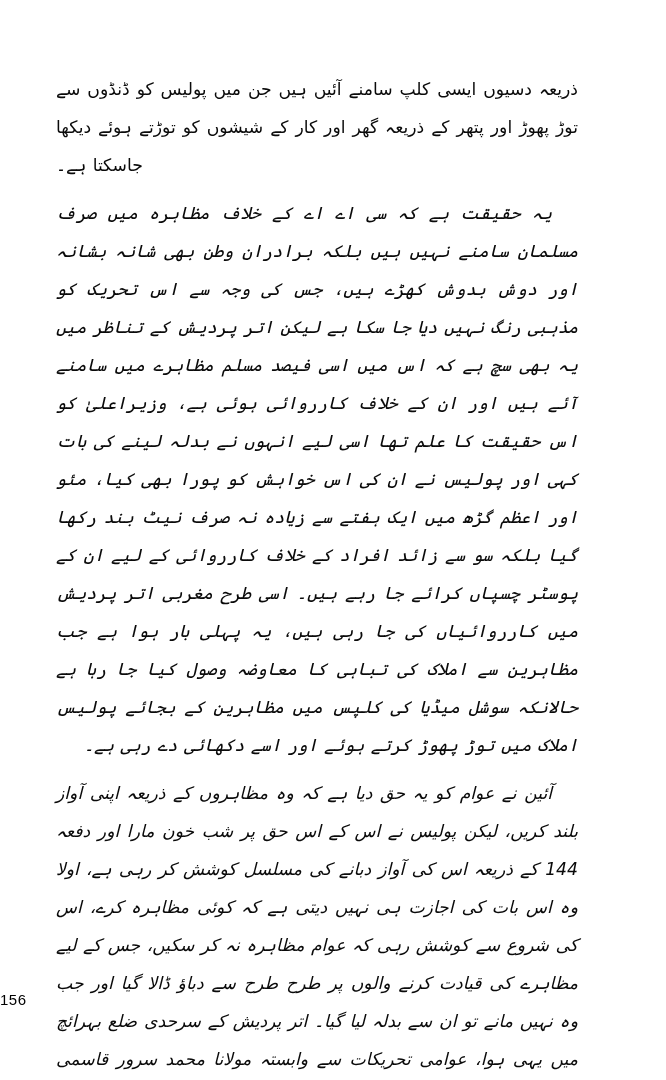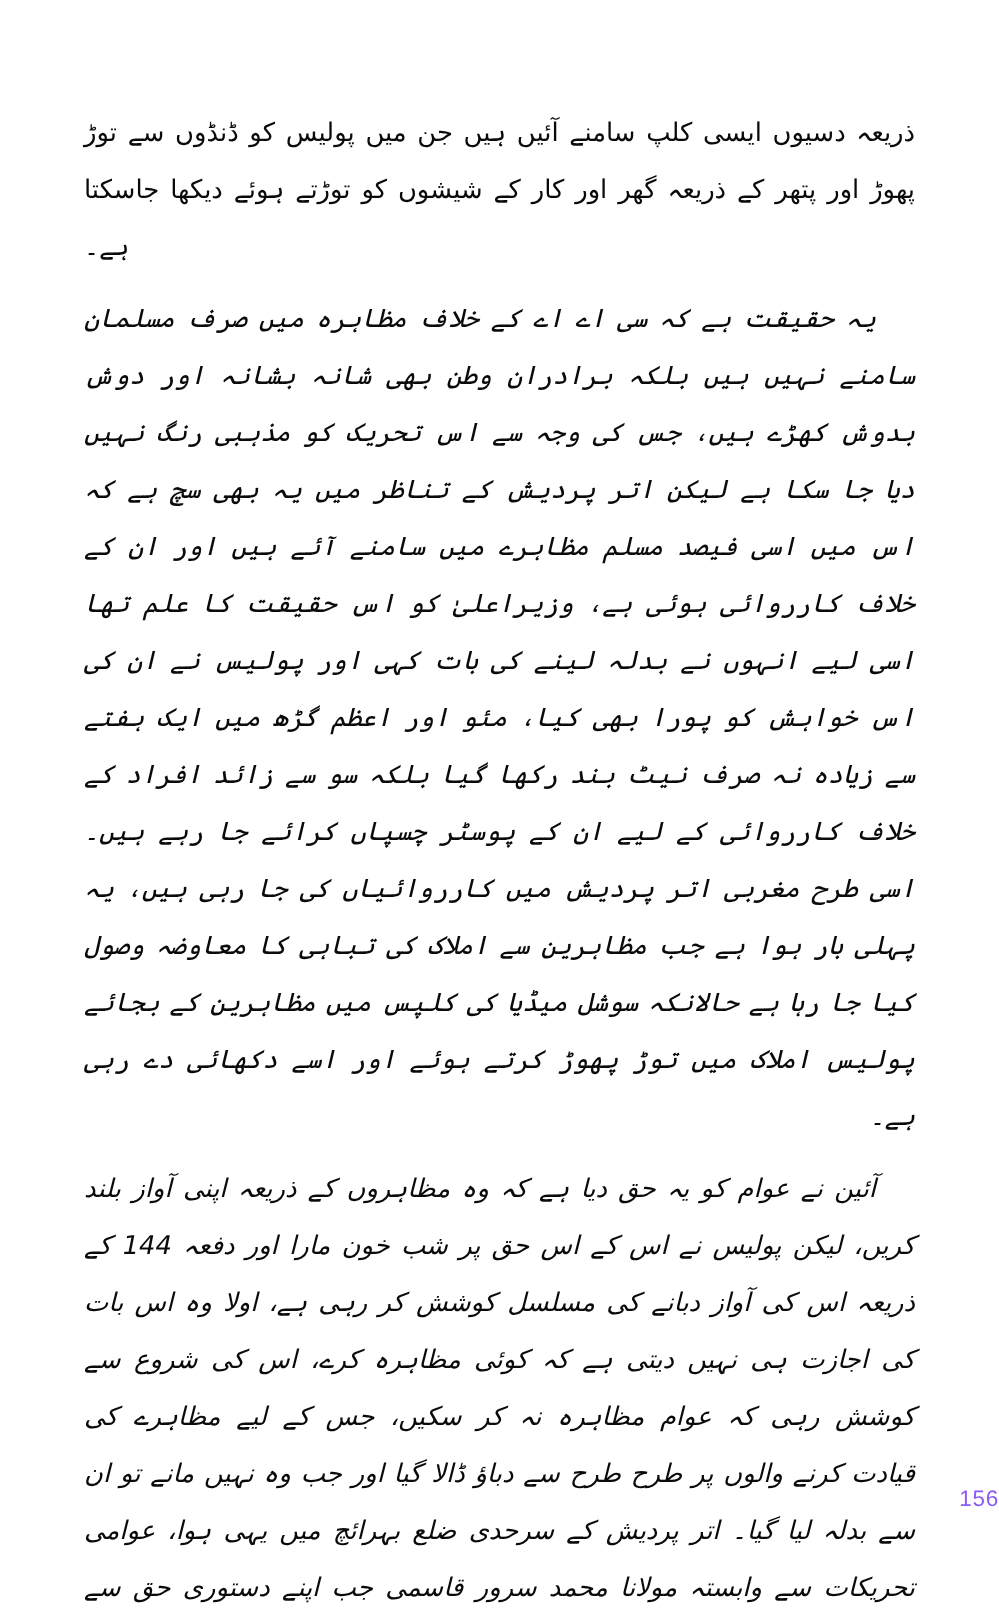--- a/index.html
+++ b/index.html
@@ -13,21 +13,21 @@
     font-family: "DejaVu Sans", sans-serif;
     color: #000000;
     overflow: hidden;
   }
   .page {
     position: relative;
     width: 666px;
     height: 1080px;
     background: #ffffff;
     box-sizing: border-box;
-    padding: 70px 56px 0 56px;
+    padding: 70px 88px 0 56px;
   }
   .body-text {
     direction: rtl;
     text-align: justify;
     text-align-last: right;
     unicode-bidi: bidi-override;
   }
   .para {
     font-family: "DejaVu Sans", sans-serif;
     font-size: 17.2px;
@@ -49,24 +49,24 @@
   }
   .para.last-center {
     text-align-last: right;
   }
   .spacer-sm { height: 6px; }
   .page-number {
     position: absolute;
     left: 0;
     right: 0;
     bottom: 72px;
-    text-align: right;
+    text-align: left;
     font-family: "Liberation Sans", sans-serif;
     font-size: 15px;
-    color: #8b5cf6;
+    color: #000000;
     letter-spacing: 0.5px;
   }
 </style>
 </head>
 <body>
 
 <div class="page">
 
   <div class="body-text">
 

